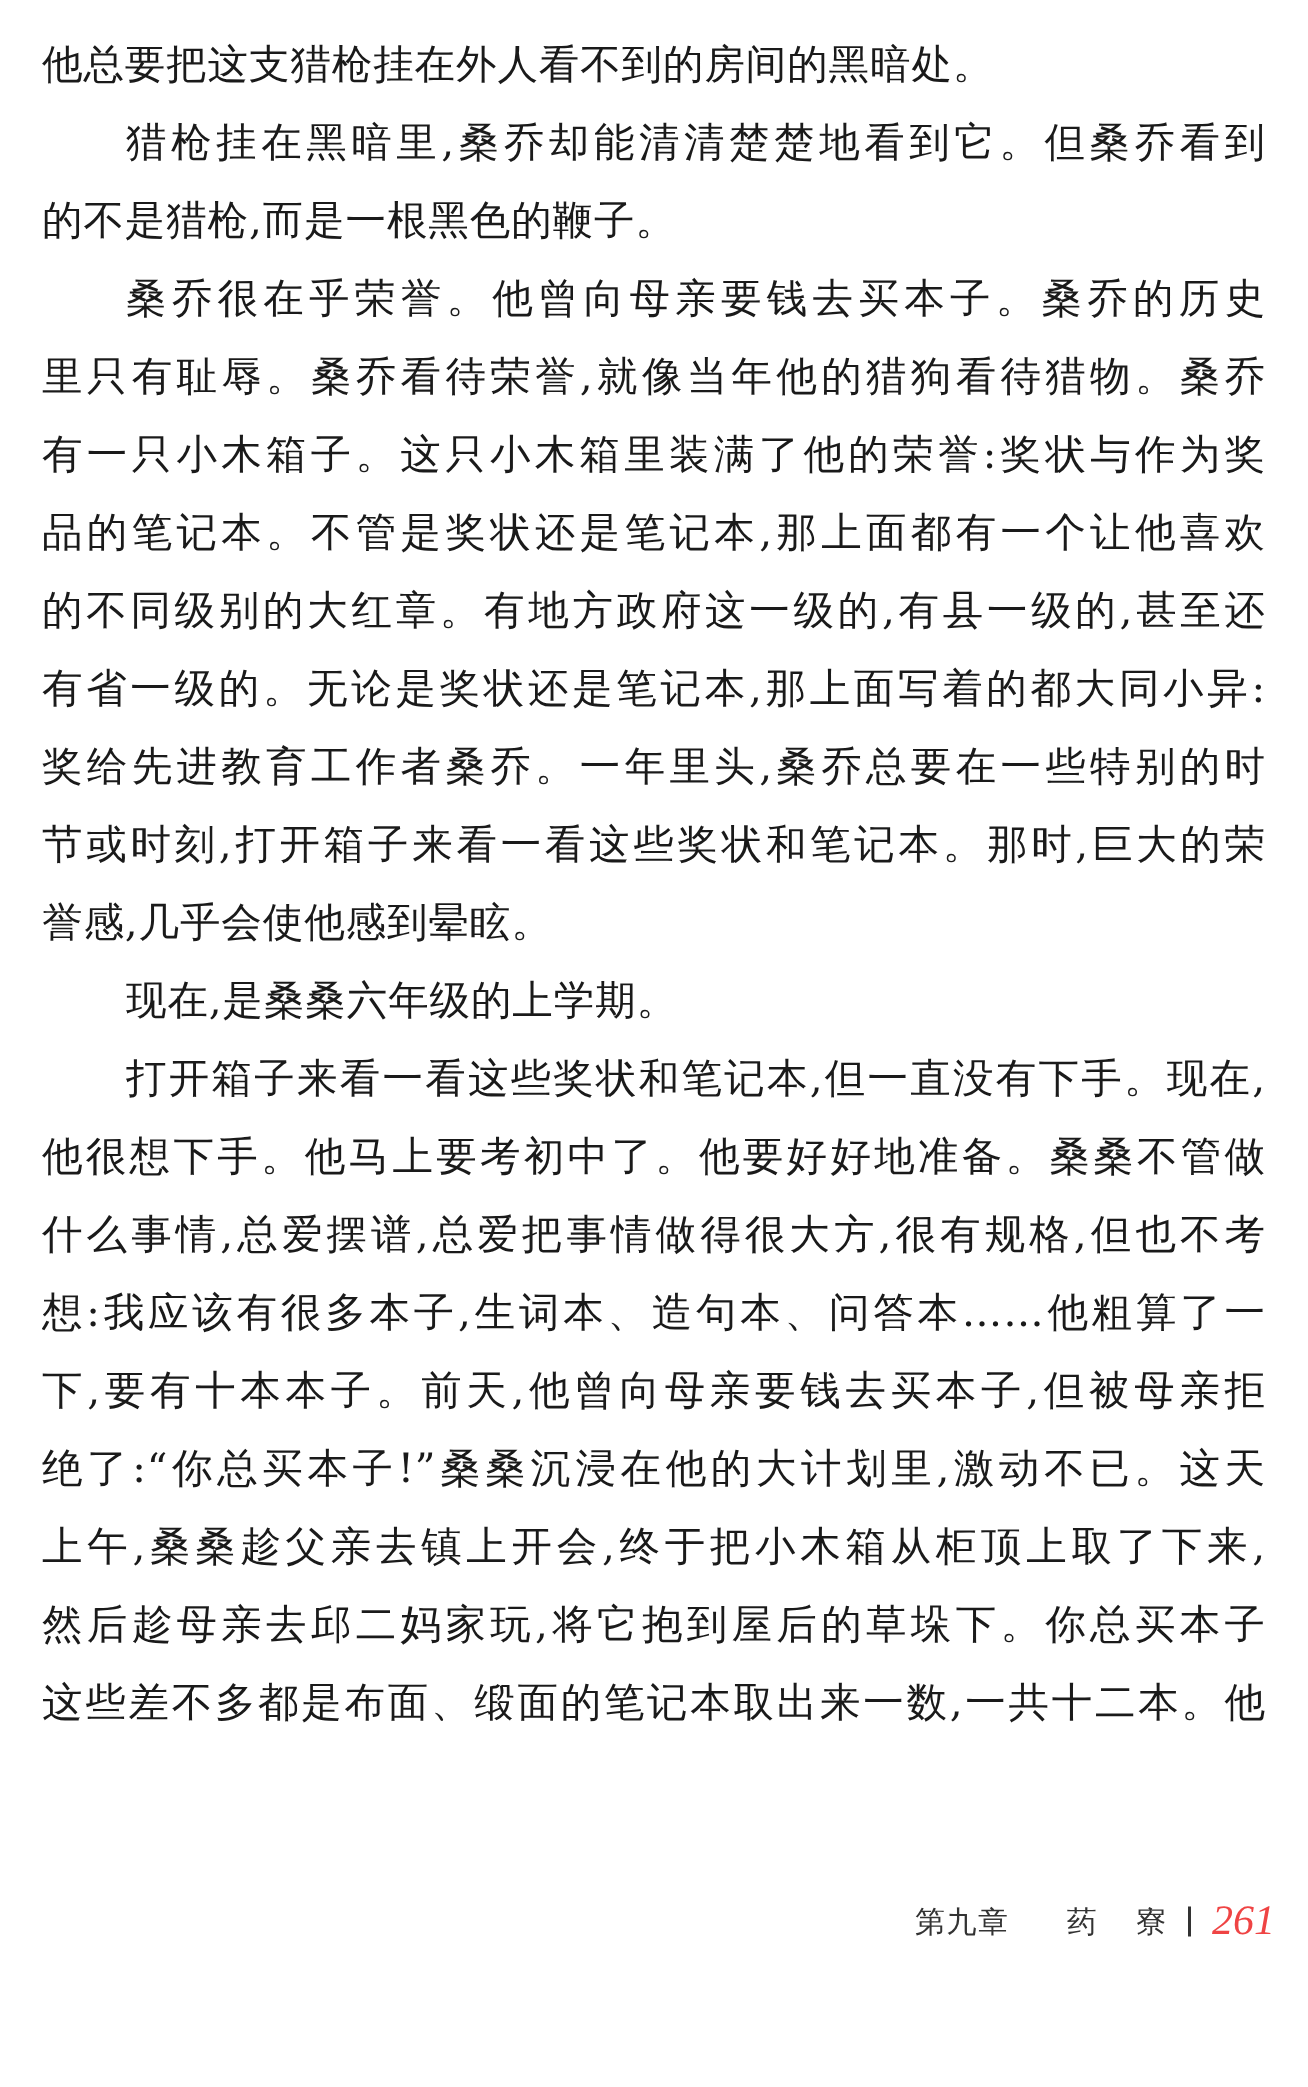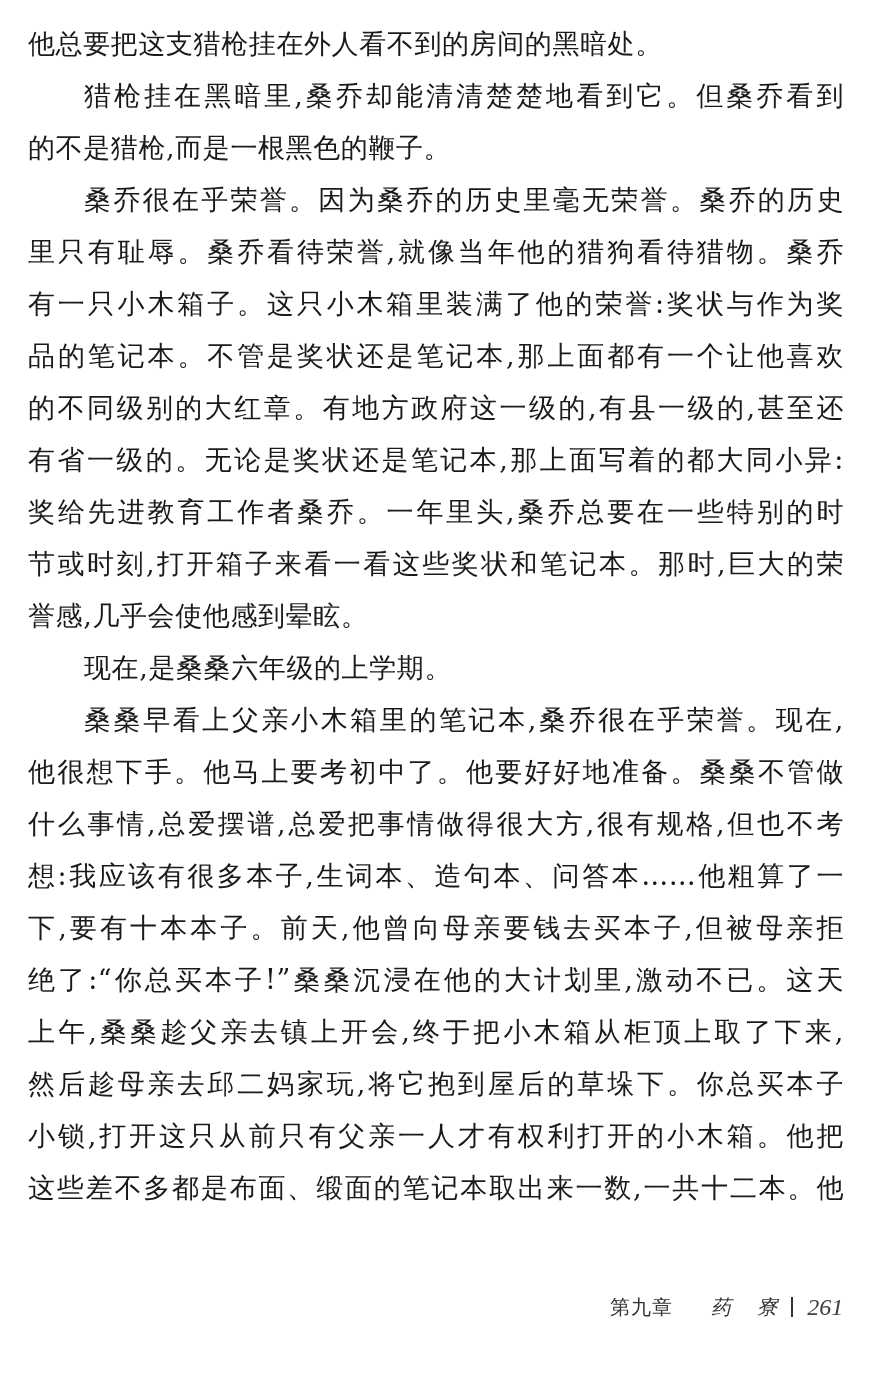--- a/index.html
+++ b/index.html
@@ -13,55 +13,54 @@
     .body-text { position: absolute; left: 28px; top: 18px; width: 816px; }
     .line {
       height: 52px; line-height: 52px; font-size: 27px;
       white-space: nowrap; letter-spacing: 0.6px;
       text-align: justify; text-align-last: justify;
       overflow: hidden;
     }
     .line.indent { padding-left: 56px; }
     .line.last { text-align-last: left; }
     .footer {
-      position: absolute; top: 1287px; left: 610px; width: 240px; height: 40px;
-      display: flex; align-items: center; font-size: 20px; color: #333;
+      position: absolute; top: 1261px; left: 610px; width: 240px; height: 40px;
+      display: flex; align-items: center; font-size: 20px; color: #333; justify-content: space-between;
     }
     .footer .chapter { letter-spacing: 1px; }
-    .footer .title { margin-left: 38px; letter-spacing: 10px; font-style: italic; }
+    .footer .title { margin-left: 38px; letter-spacing: 10px; }
     .footer .sep { display: inline-block; width: 2px; height: 20px; background: #333; margin: 0 14px 0 4px; }
-    .footer .pnum { font-family: "Liberation Serif", serif; font-style: italic; font-size: 24px; color: #404040; }
+    .footer .pnum { font-family: "Liberation Serif", serif; font-style: italic; font-size: 28px; color: #ef4444; }
   </style>
 </head>
 <body>
 
 <div class="page">
   <div class="body-text" id="body-text">
       <div class="line last">他总要把这支猎枪挂在外人看不到的房间的黑暗处。</div>
       <div class="line indent">猎枪挂在黑暗里,桑乔却能清清楚楚地看到它。但桑乔看到</div>
       <div class="line last">的不是猎枪,而是一根黑色的鞭子。</div>
-      <div class="line indent">桑乔很在乎荣誉。因为桑乔的历史里毫无荣誉。桑乔的历史</div>
+      <div class="line indent">桑乔很在乎荣誉。他曾向母亲要钱去买本子。桑乔的历史</div>
       <div class="line">里只有耻辱。桑乔看待荣誉,就像当年他的猎狗看待猎物。桑乔</div>
       <div class="line">有一只小木箱子。这只小木箱里装满了他的荣誉:奖状与作为奖</div>
       <div class="line">品的笔记本。不管是奖状还是笔记本,那上面都有一个让他喜欢</div>
       <div class="line">的不同级别的大红章。有地方政府这一级的,有县一级的,甚至还</div>
       <div class="line">有省一级的。无论是奖状还是笔记本,那上面写着的都大同小异:</div>
       <div class="line">奖给先进教育工作者桑乔。一年里头,桑乔总要在一些特别的时</div>
       <div class="line">节或时刻,打开箱子来看一看这些奖状和笔记本。那时,巨大的荣</div>
       <div class="line last">誉感,几乎会使他感到晕眩。</div>
       <div class="line indent last">现在,是桑桑六年级的上学期。</div>
-      <div class="line indent">桑桑早看上父亲小木箱里的笔记本,桑乔很在乎荣誉。现在,</div>
+      <div class="line indent">打开箱子来看一看这些奖状和笔记本,但一直没有下手。现在,</div>
       <div class="line">他很想下手。他马上要考初中了。他要好好地准备。桑桑不管做</div>
       <div class="line">什么事情,总爱摆谱,总爱把事情做得很大方,很有规格,但也不考</div>
       <div class="line">想:我应该有很多本子,生词本、造句本、问答本……他粗算了一</div>
       <div class="line">下,要有十本本子。前天,他曾向母亲要钱去买本子,但被母亲拒</div>
       <div class="line">绝了:“你总买本子!”桑桑沉浸在他的大计划里,激动不已。这天</div>
       <div class="line">上午,桑桑趁父亲去镇上开会,终于把小木箱从柜顶上取了下来,</div>
       <div class="line">然后趁母亲去邱二妈家玩,将它抱到屋后的草垛下。你总买本子</div>
-      <div class="line">小锁,打开这只从前只有父亲一人才有权利打开的小木箱。他把</div>
       <div class="line">这些差不多都是布面、缎面的笔记本取出来一数,一共十二本。他</div>
     </div>
 
   <div class="footer">
     <span class="chapter">第九章</span>
     <span class="title">药 寮</span>
     <span class="sep"></span>
     <span class="pnum">261</span>
   </div>
 </div>

